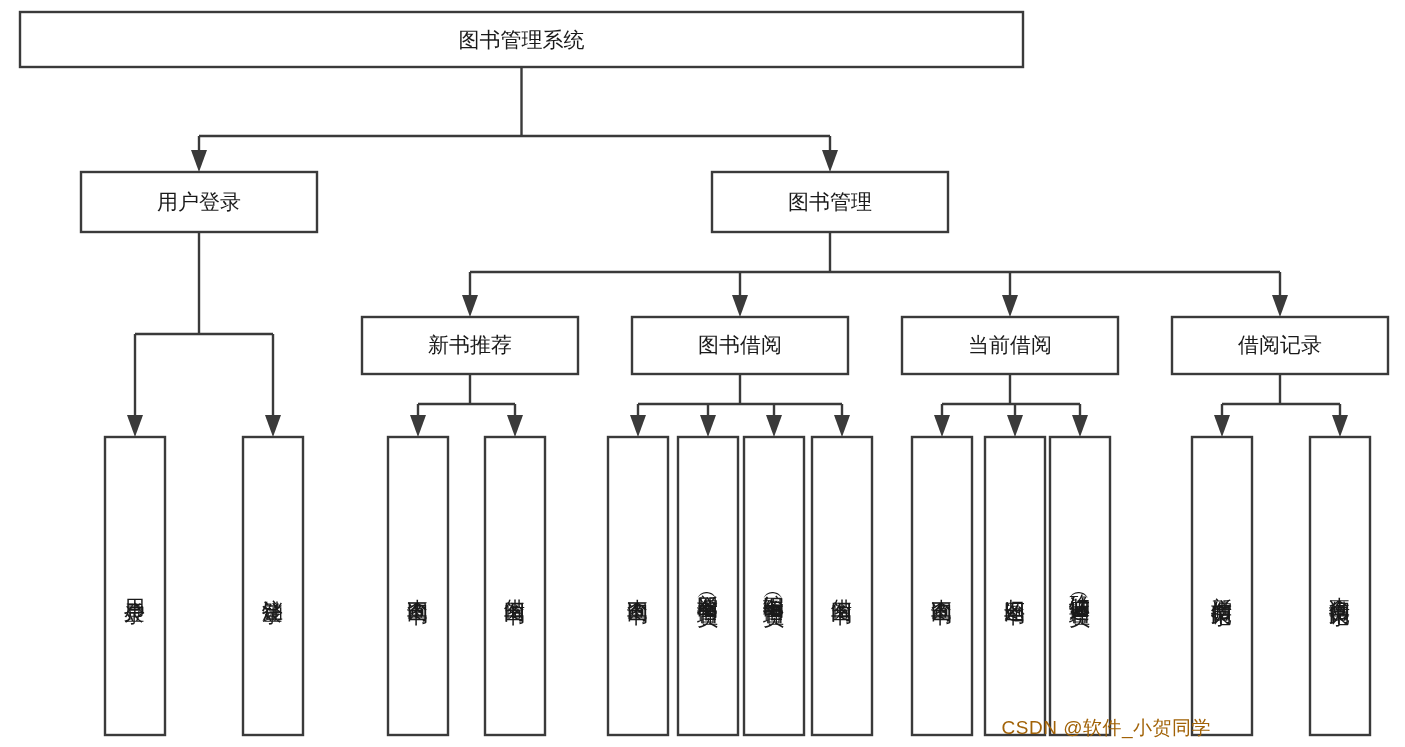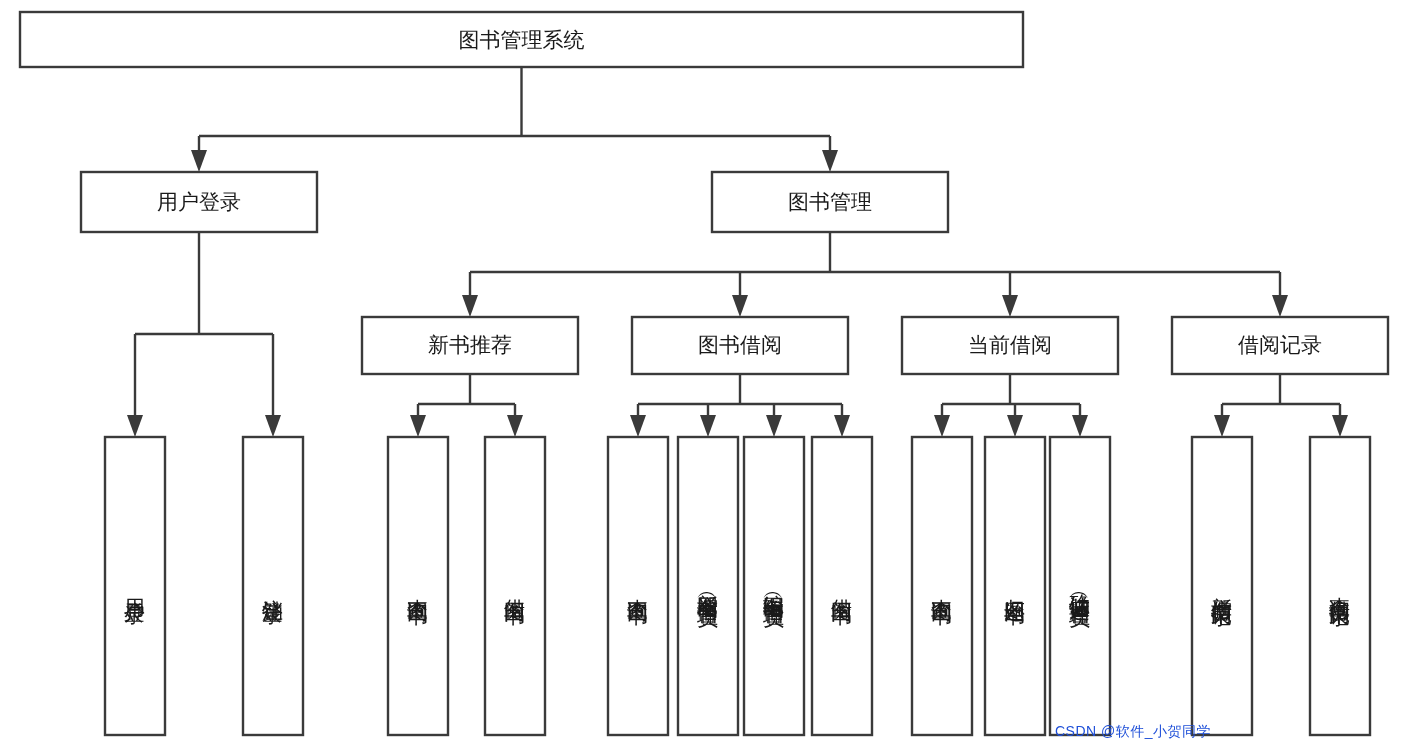--- a/index.html
+++ b/index.html
@@ -56,22 +56,22 @@
   }
   .arrow-head {
     fill: #3a3a3a;
     stroke: none;
   }
   .watermark {
     position: absolute;
     right: 14px;
     bottom: 6px;
     font-family: "Liberation Sans", "DejaVu Sans", sans-serif;
-    font-size: 14px;
-    color: #1d4ed8;
+    font-size: 19px;
+    color: #a16207;
     letter-spacing: 0.5px;
     white-space: nowrap;
     pointer-events: none;
     margin-top: 32px;
   }
 </style>
 </head>
 <body>
 
 <div id="diagram-root">

